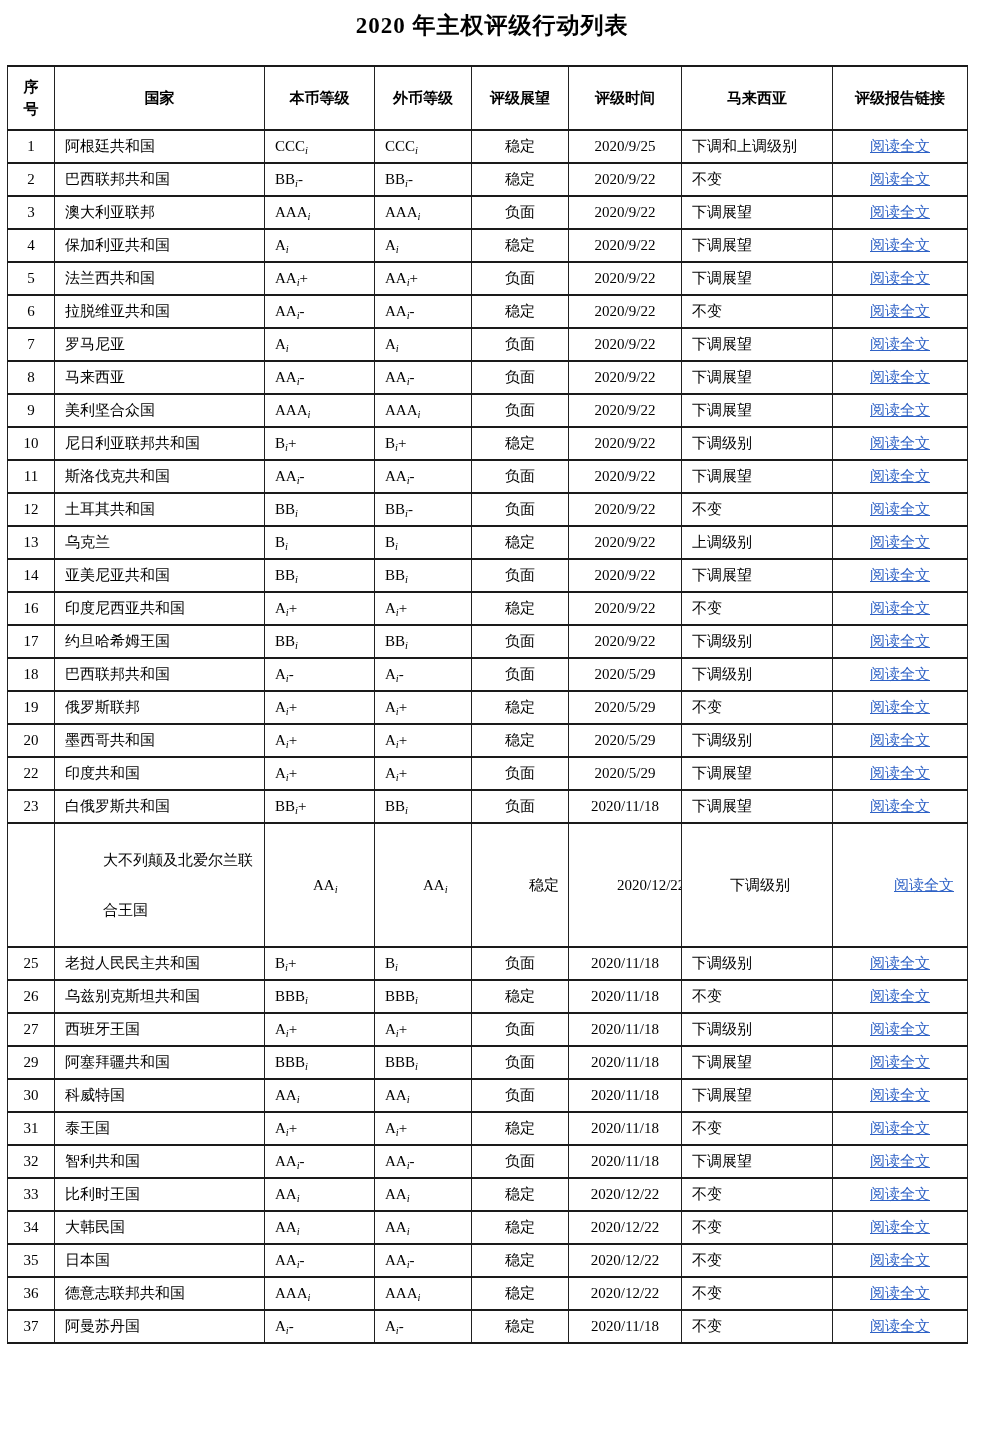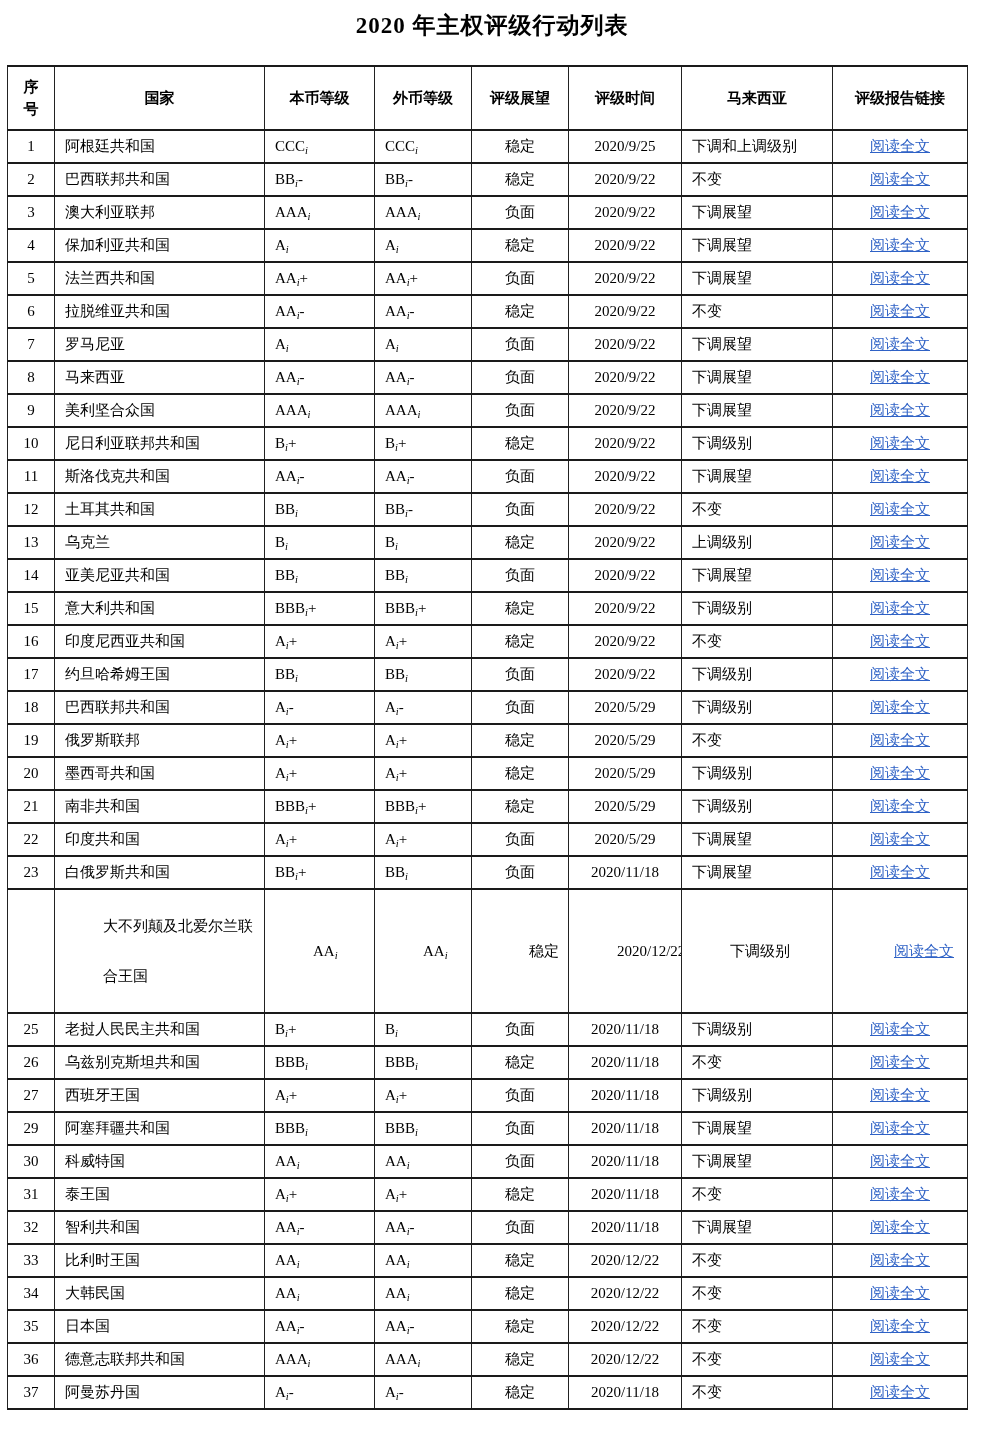--- a/index.html
+++ b/index.html
@@ -238,30 +238,20 @@
           <td class="c-no">14</td>
           <td class="c-country">亚美尼亚共和国</td>
           <td class="c-lc">BB<sub class="ri">i</sub></td>
           <td class="c-fc">BB<sub class="ri">i</sub></td>
           <td class="c-outlook">负面</td>
           <td class="c-date">2020/9/22</td>
           <td class="c-action">下调展望</td>
           <td class="c-link"><a class="report-link">阅读全文</a></td>
         </tr>
         <tr>
-          <td class="c-no">15</td>
-          <td class="c-country">意大利共和国</td>
-          <td class="c-lc">BBB<sub class="ri">i</sub>+</td>
-          <td class="c-fc">BBB<sub class="ri">i</sub>+</td>
-          <td class="c-outlook">稳定</td>
-          <td class="c-date">2020/9/22</td>
-          <td class="c-action">下调级别</td>
-          <td class="c-link"><a class="report-link">阅读全文</a></td>
-        </tr>
-        <tr>
           <td class="c-no">16</td>
           <td class="c-country">印度尼西亚共和国</td>
           <td class="c-lc">A<sub class="ri">i</sub>+</td>
           <td class="c-fc">A<sub class="ri">i</sub>+</td>
           <td class="c-outlook">稳定</td>
           <td class="c-date">2020/9/22</td>
           <td class="c-action">不变</td>
           <td class="c-link"><a class="report-link">阅读全文</a></td>
         </tr>
         <tr>
@@ -292,30 +282,20 @@
           <td class="c-outlook">稳定</td>
           <td class="c-date">2020/5/29</td>
           <td class="c-action">不变</td>
           <td class="c-link"><a class="report-link">阅读全文</a></td>
         </tr>
         <tr>
           <td class="c-no">20</td>
           <td class="c-country">墨西哥共和国</td>
           <td class="c-lc">A<sub class="ri">i</sub>+</td>
           <td class="c-fc">A<sub class="ri">i</sub>+</td>
-          <td class="c-outlook">稳定</td>
-          <td class="c-date">2020/5/29</td>
-          <td class="c-action">下调级别</td>
-          <td class="c-link"><a class="report-link">阅读全文</a></td>
-        </tr>
-        <tr>
-          <td class="c-no">21</td>
-          <td class="c-country">南非共和国</td>
-          <td class="c-lc">BBB<sub class="ri">i</sub>+</td>
-          <td class="c-fc">BBB<sub class="ri">i</sub>+</td>
           <td class="c-outlook">稳定</td>
           <td class="c-date">2020/5/29</td>
           <td class="c-action">下调级别</td>
           <td class="c-link"><a class="report-link">阅读全文</a></td>
         </tr>
         <tr>
           <td class="c-no">22</td>
           <td class="c-country">印度共和国</td>
           <td class="c-lc">A<sub class="ri">i</sub>+</td>
           <td class="c-fc">A<sub class="ri">i</sub>+</td>

